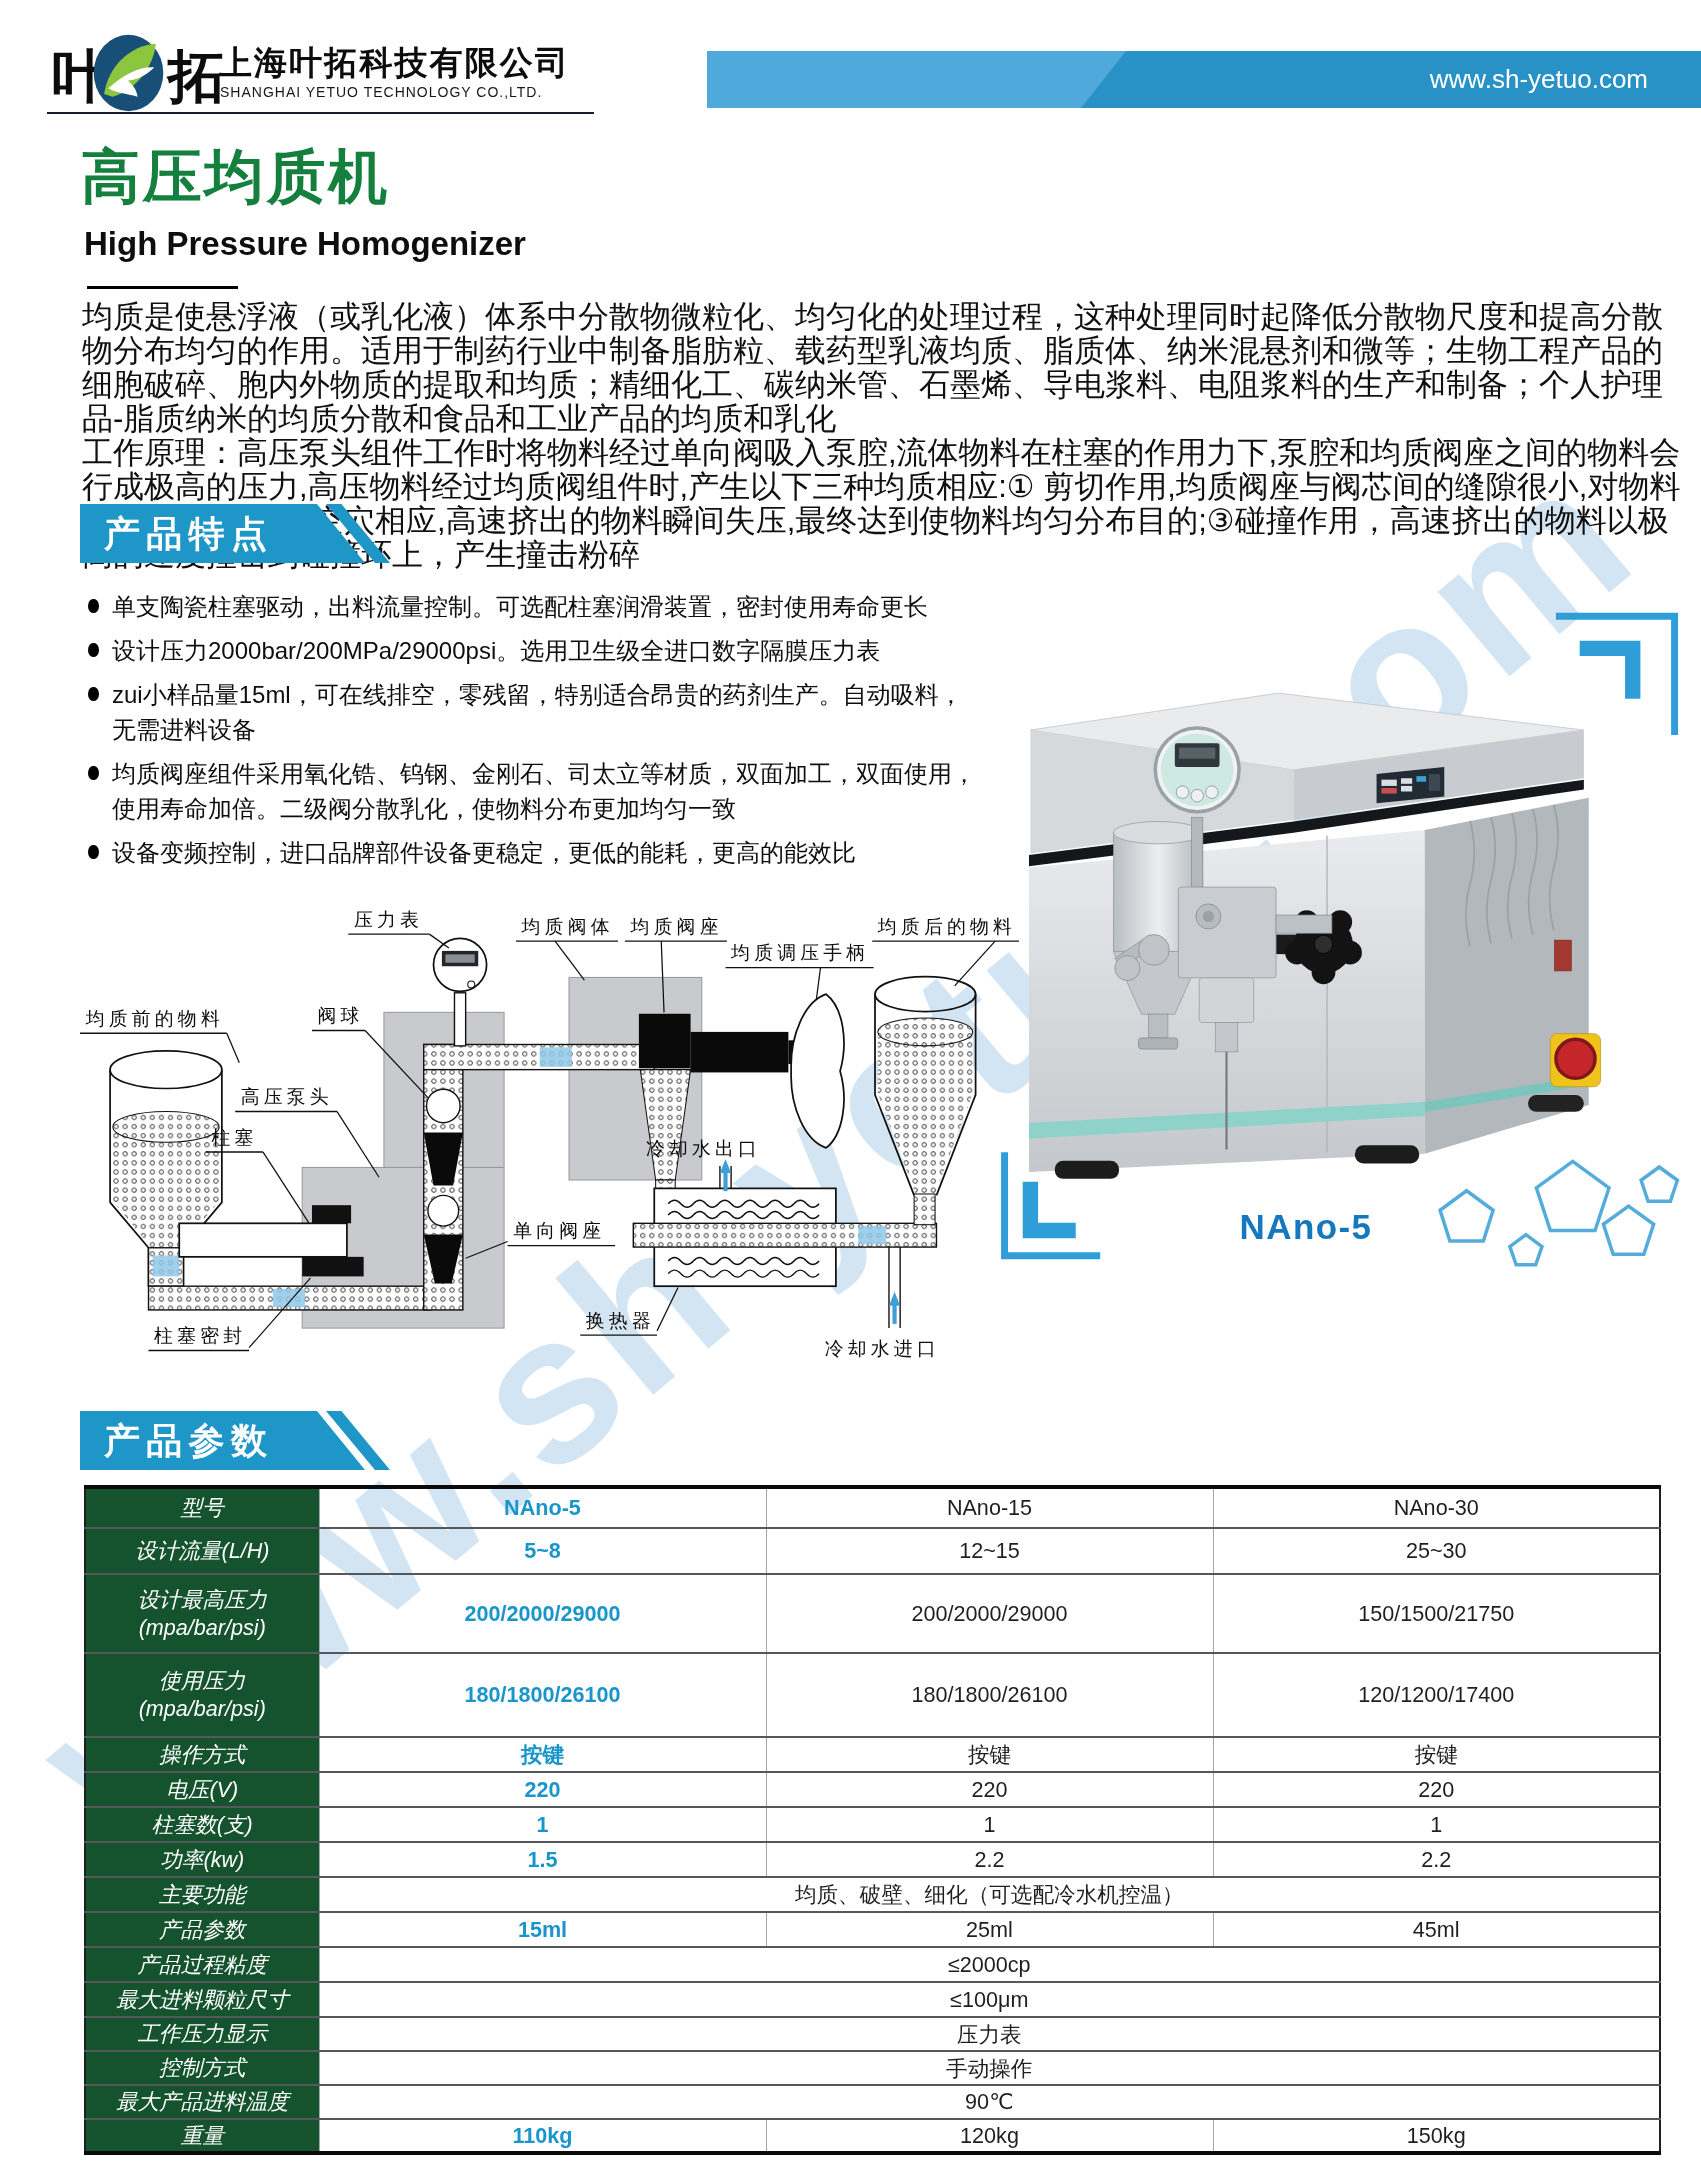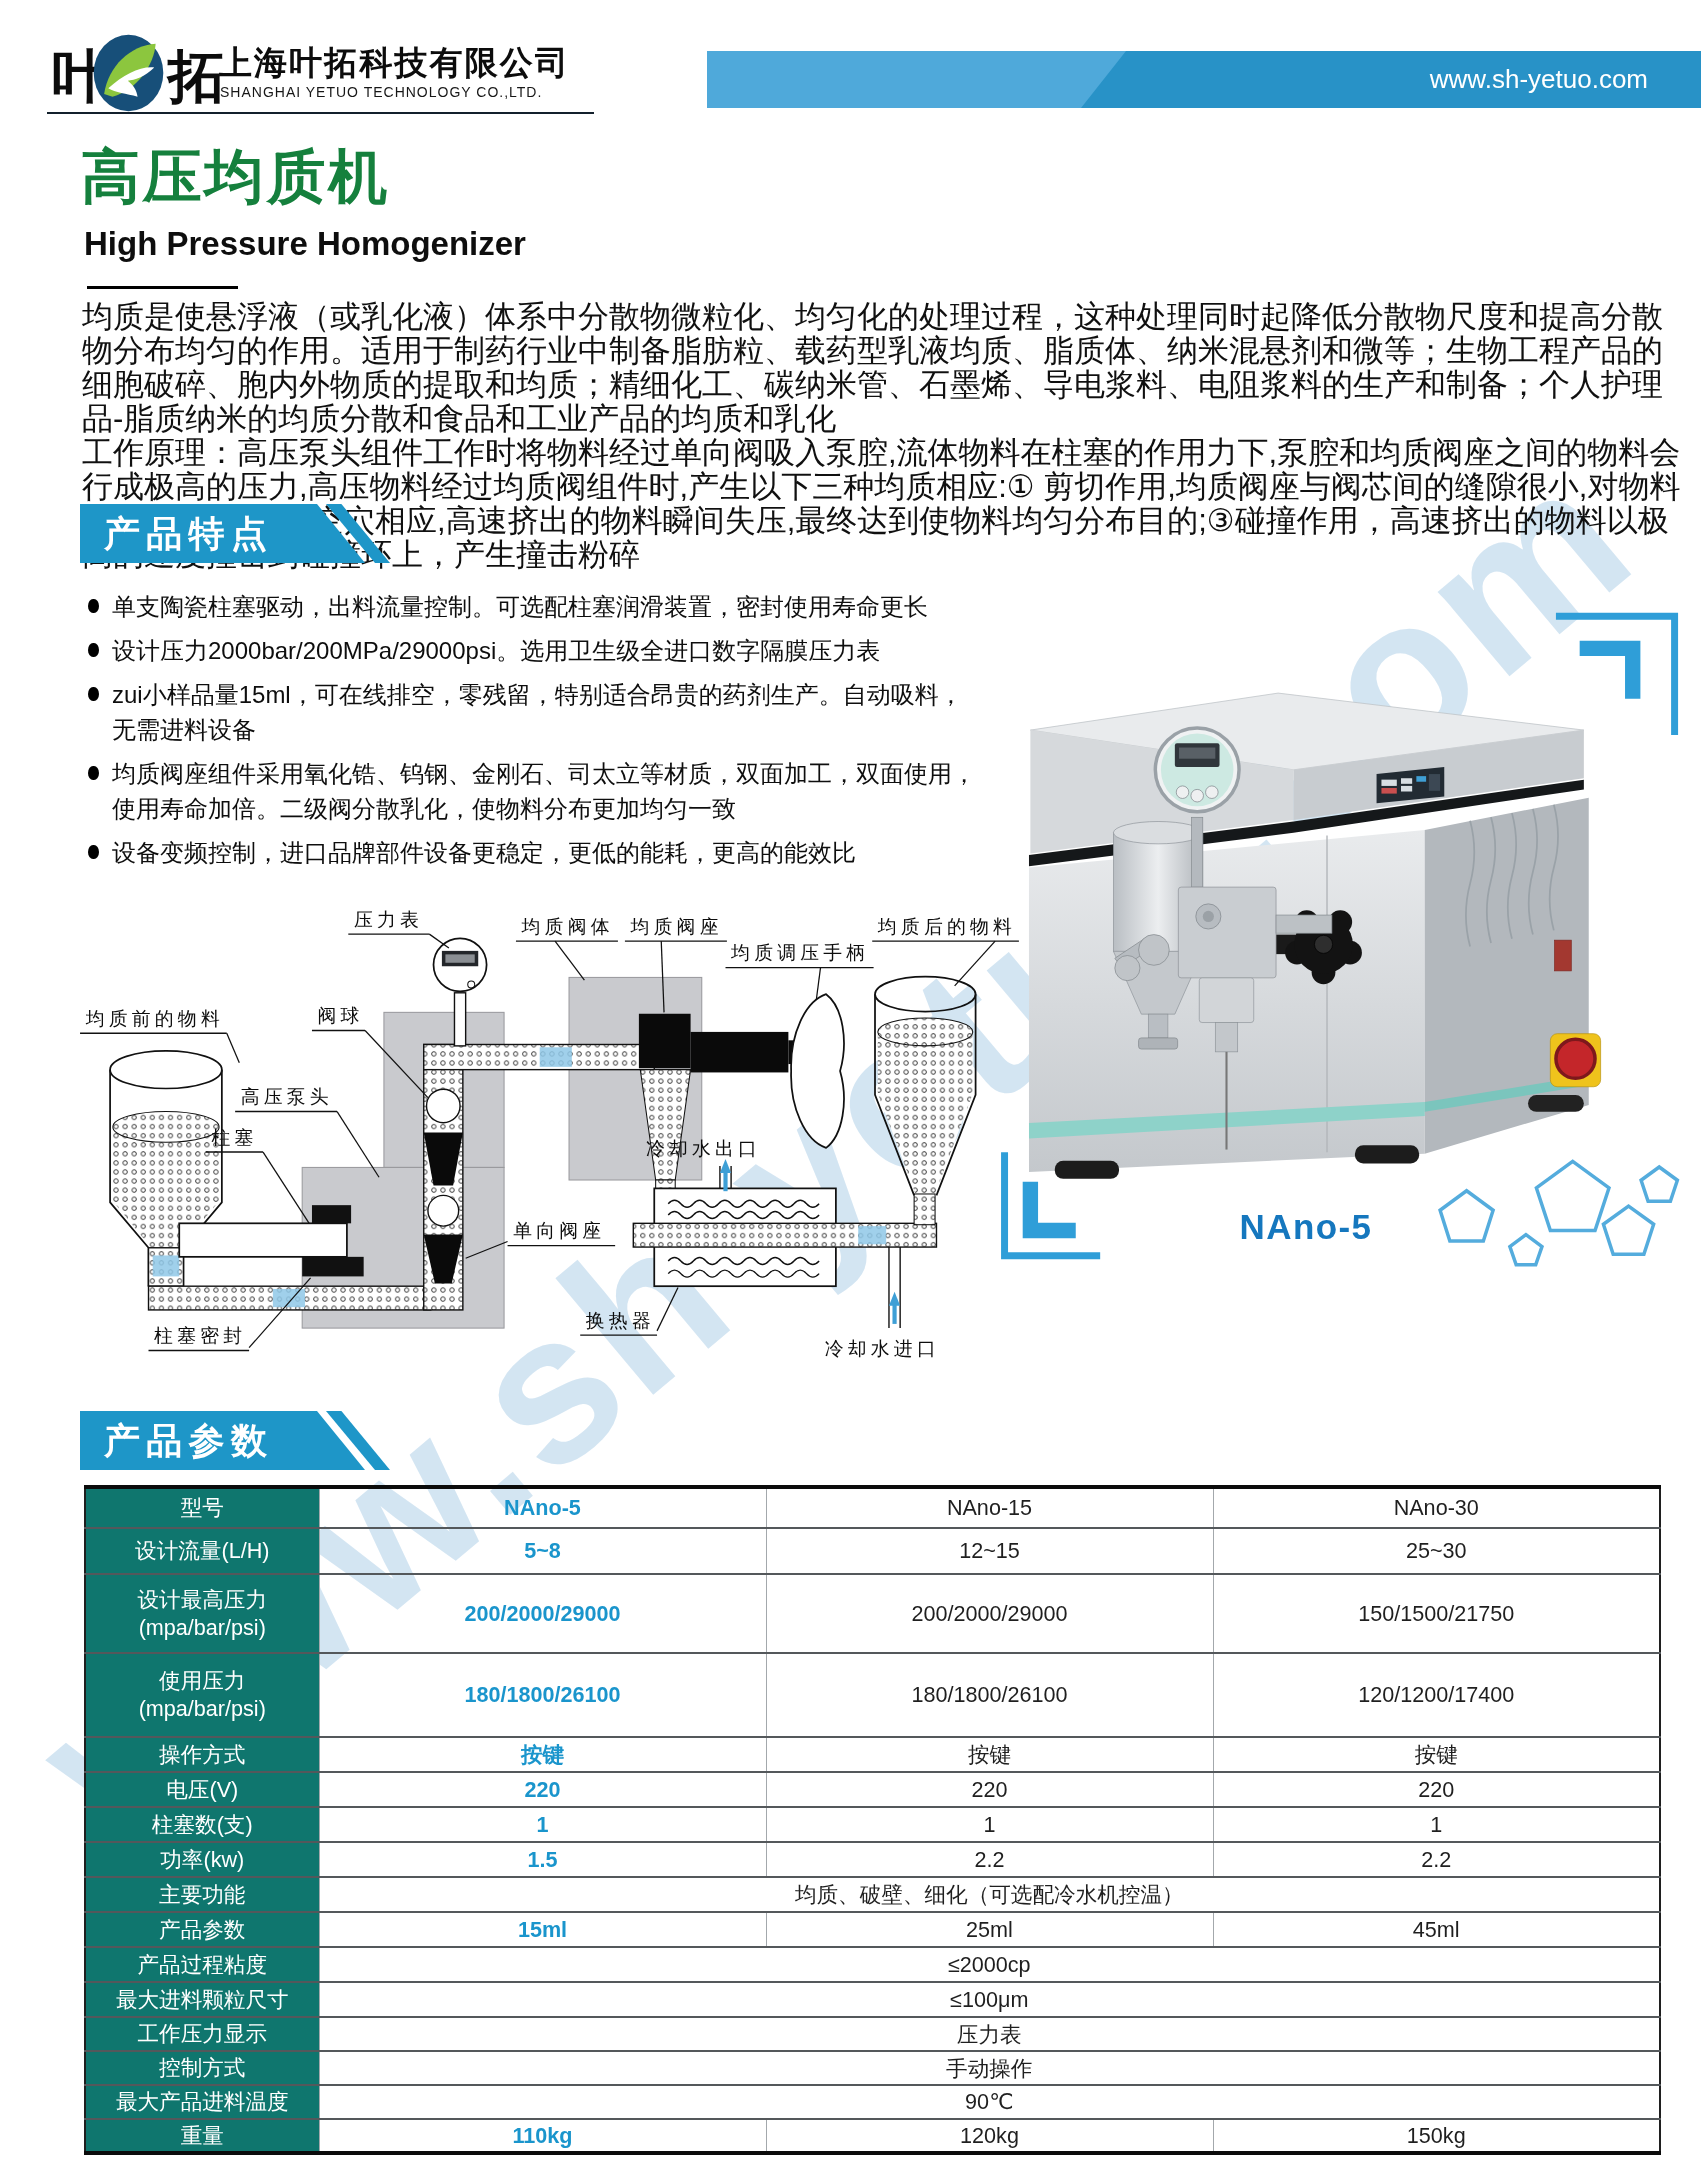--- a/index.html
+++ b/index.html
@@ -49,21 +49,21 @@
   .product{position:absolute;left:978px;top:587px;z-index:1;}
   .product-caption{position:absolute;left:978px;top:1207px;width:656px;text-align:center;
      font-size:35px;font-weight:800;letter-spacing:1.4px;color:#1577be;z-index:1;}
   
   .params{position:absolute;left:84px;top:1485px;z-index:1;}
   table.spec{border-collapse:collapse;table-layout:fixed;width:1575px;
      border-left:2.1px solid #1f1f1f;border-right:2.1px solid #1f1f1f;
      border-top:4.9px solid #0b0b0b;border-bottom:4.9px solid #0b0b0b;}
   table.spec td{border-top:2.8px solid #54585b;border-bottom:2.8px solid #54585b;
      text-align:center;vertical-align:middle;font-size:21.6px;padding:1.4px 4.2px;}
-  td.rowlabel{background:#0f766e;color:#fff;font-weight:500;white-space:pre-line;line-height:28px;}
+  td.rowlabel{background:#14532d;color:#fff;font-weight:500;white-space:pre-line;line-height:28px;font-style:italic;}
   td.val{border-left:1.4px solid #a3a8ac;color:#1f1f1f;font-weight:400;background:transparent;}
   td.val.hl{color:#1a95cc;font-weight:700;}
   tr.h58{height:41px;} tr.h62{height:46px;border-radius:18px;} tr.h113{height:79px;} tr.h98{height:84px;}
   tr.h50{height:35px;} tr.h48{height:34px;} tr.h49{height:34px;}
   
   .dlbl{font-size:27px;letter-spacing:6px;fill:#0d0d0d;font-weight:500;}
 </style>
 </head>
 <body>
 

